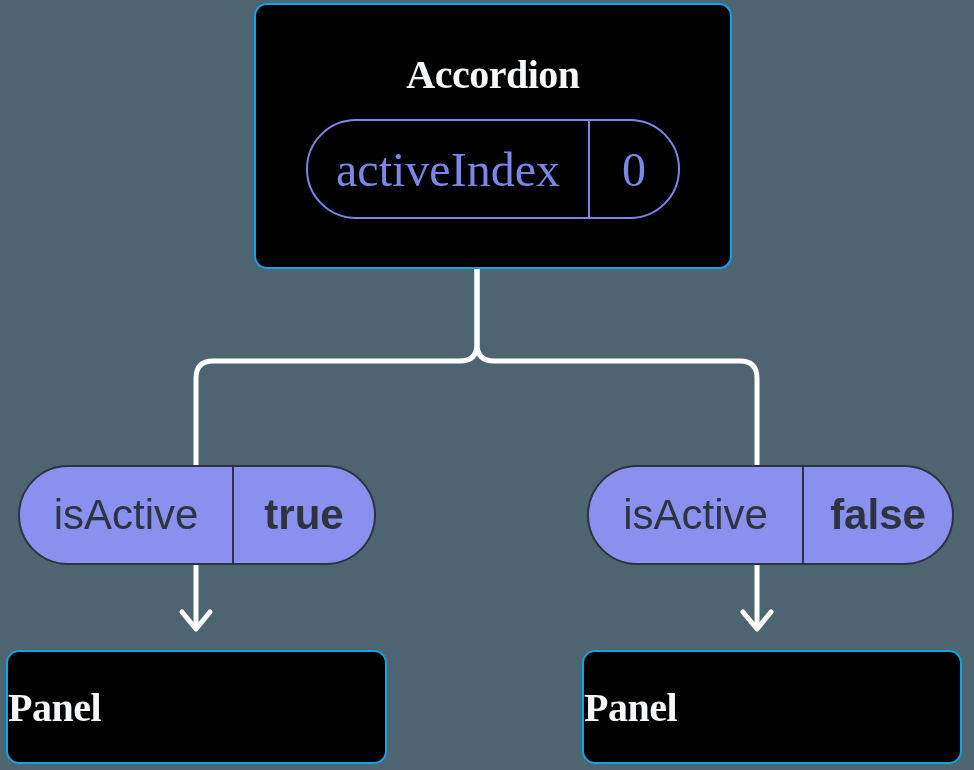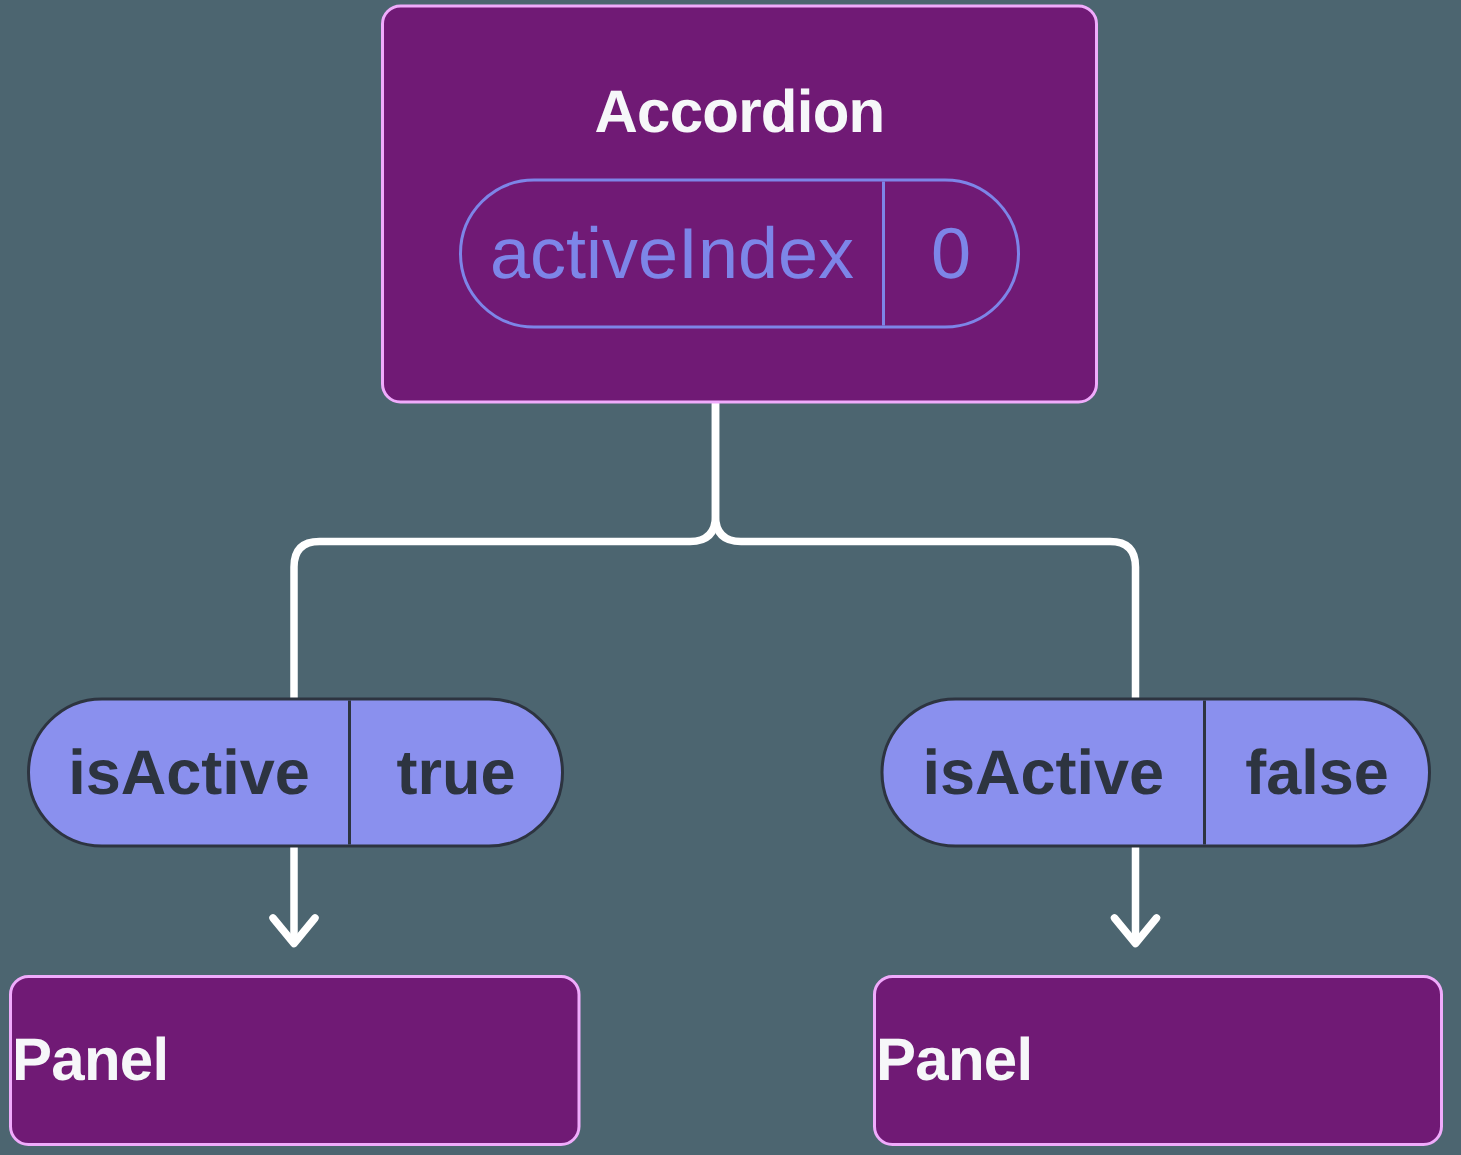--- a/index.html
+++ b/index.html
@@ -23,24 +23,25 @@
   .connector-svg path {
     fill: none;
     stroke: #ffffff;
     stroke-width: 5;
     stroke-linecap: round;
     stroke-linejoin: round;
   }
   .node {
     position: absolute;
     box-sizing: border-box;
-    background: #701a75;
-    border: 2px solid #f0abfc;
+    background: #000000;
+    border: 2px solid #0ea5e9;
     border-radius: 13px;
     z-index: 1;
+    font-family: Liberation Serif, serif;
   }
   .node-root {
     left: 254px;
     top: 3px;
     width: 478px;
     height: 266px;
   }
   .node-title {
     position: absolute;
     left: 0;
@@ -90,21 +91,20 @@
     display: flex;
     align-items: stretch;
     color: #2d3440;
     font-size: 42px;
     z-index: 1;
   }
   .prop-pill-solid .pill-name {
     display: flex;
     align-items: center;
     justify-content: center;
-    font-weight: bold;
   }
   .prop-pill-solid .pill-value {
     flex: 1;
     border-left: 2px solid #2d3440;
     display: flex;
     align-items: center;
     justify-content: center;
     font-weight: bold;
   }
   .pill-left   { left: 18px;  top: 465px; width: 358px; }

